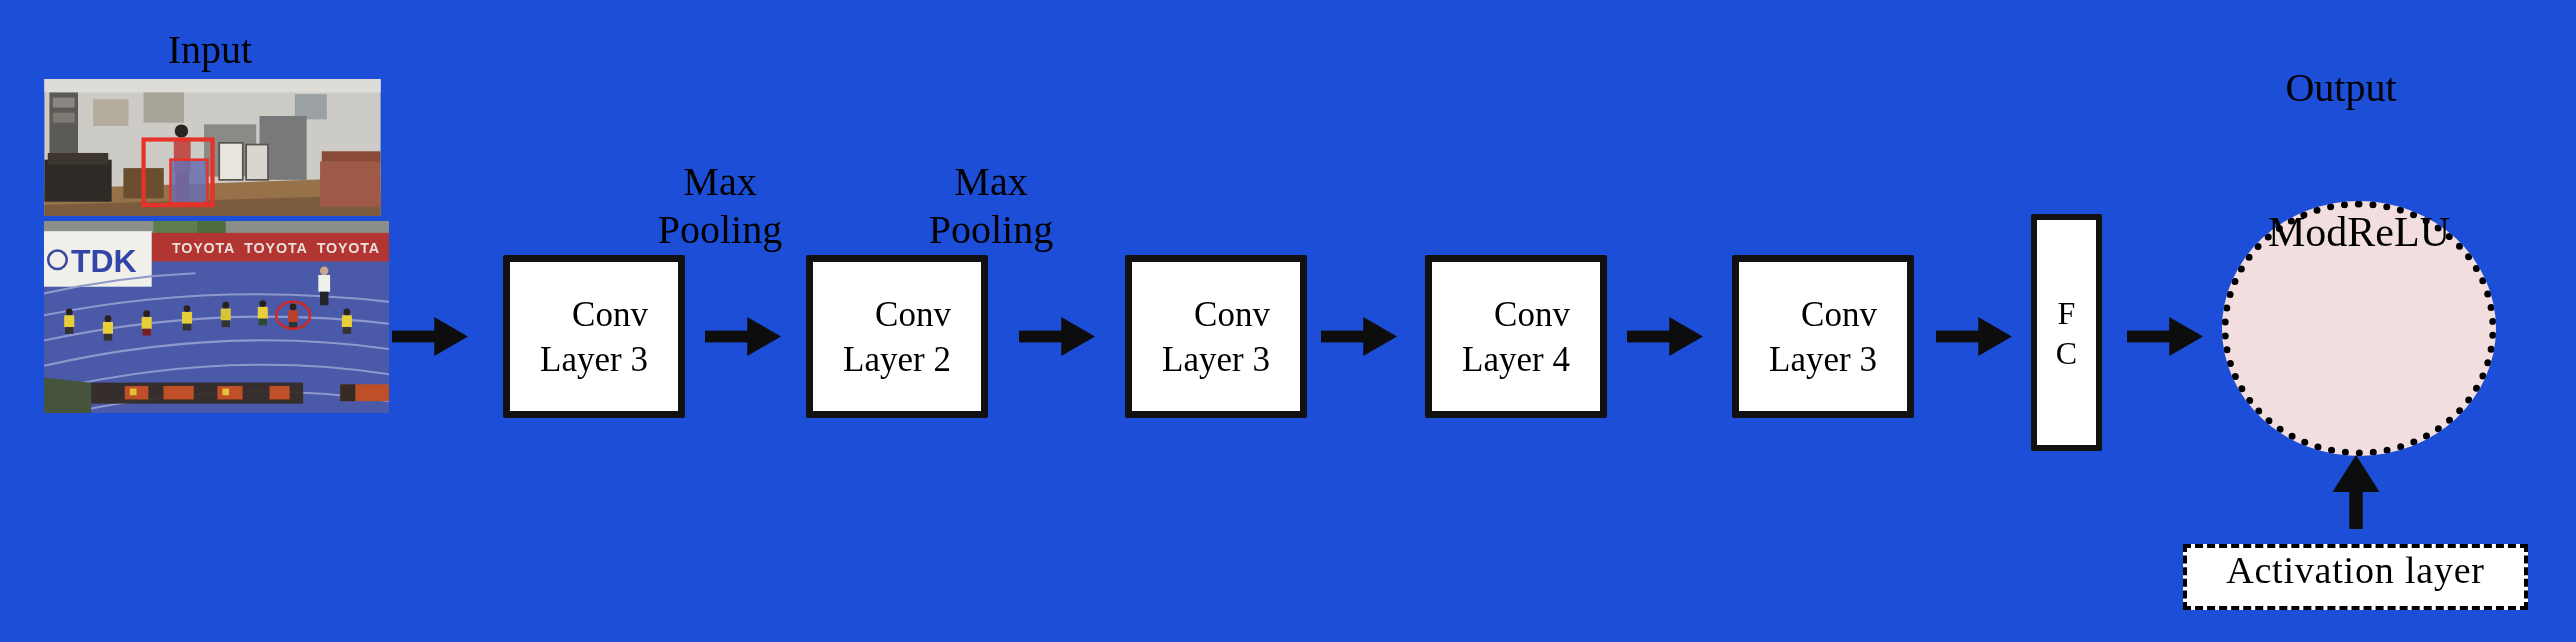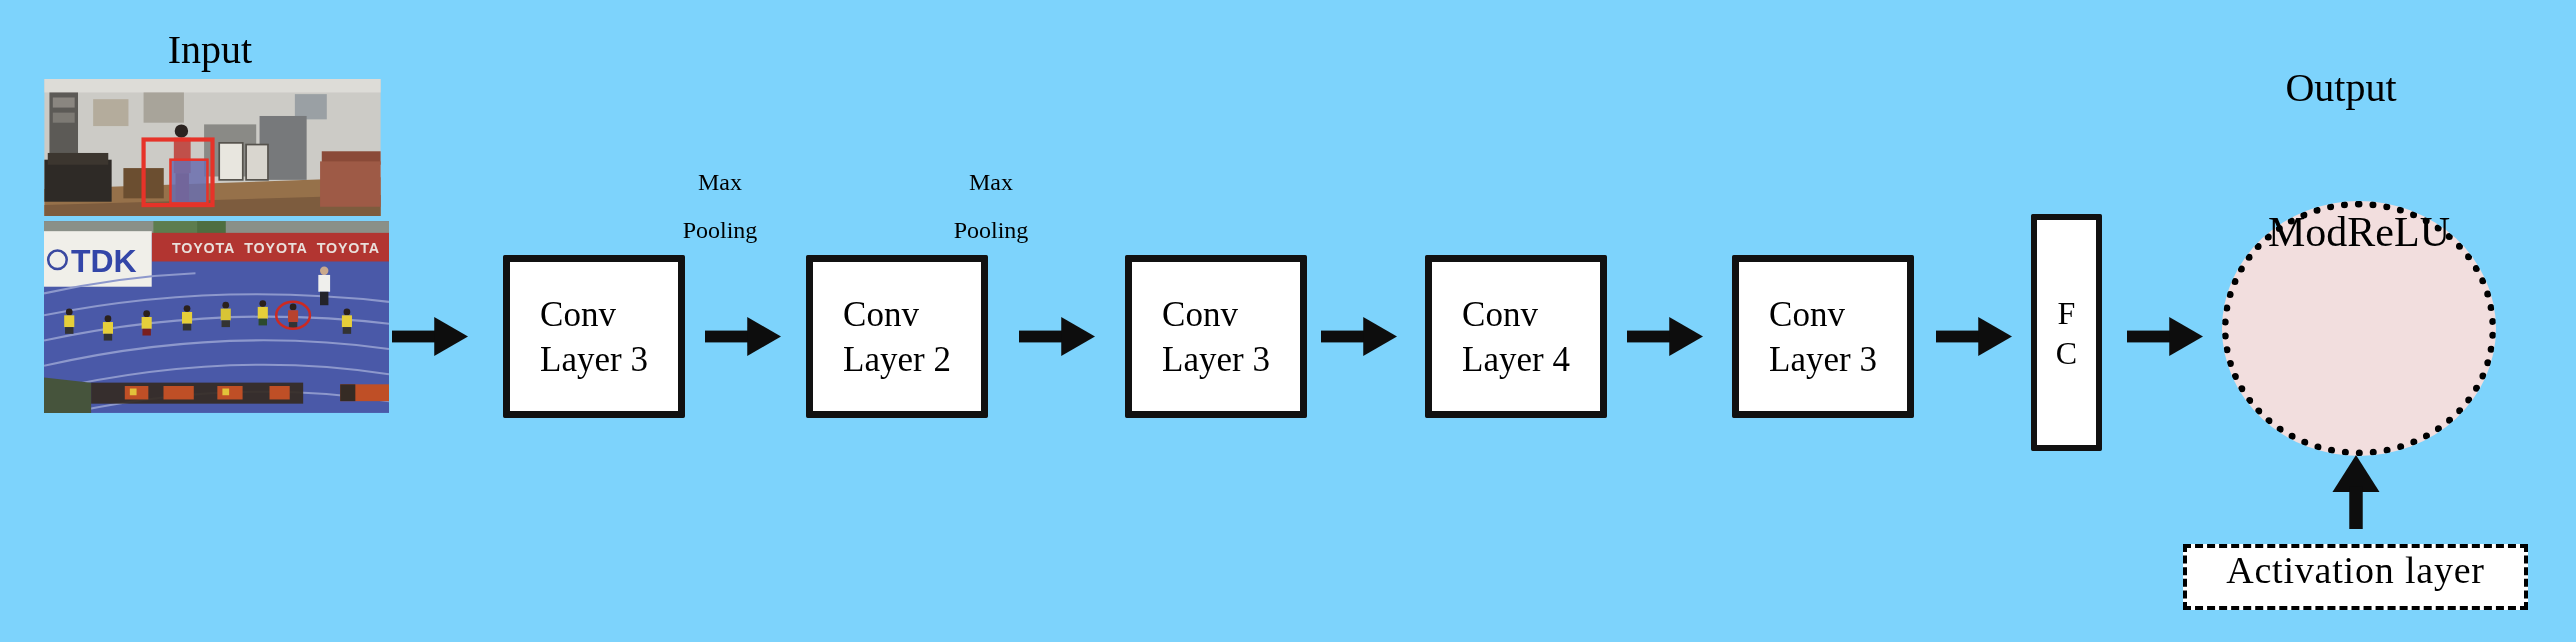--- a/index.html
+++ b/index.html
@@ -1,53 +1,53 @@
 <!DOCTYPE html>
 <html style="font-size:13.5px"><head>
 <meta charset="utf-8">
 <style>
   html,body{margin:0;padding:0;background:#ffffff;}
   #canvas{
     position:relative;
     width:2576px;height:643px;
-    background:#7dd3fc;
+    background:#1d4ed8;
     font-family:"Liberation Serif","DejaVu Serif",serif;
     color:#000;
     overflow:hidden;
   }
   .big-label{
     position:absolute;
     width:252px;
     text-align:center;
     font-size:40px;
     line-height:1.05;
     color:#000;
   }
   .pool-label{
     position:absolute;
     width:252px;
     top:158px;
     text-align:center;
-    font-size:24px;
+    font-size:40px;
     line-height:48px;
     color:#000;
   }
   .photo{position:absolute;display:block;}
   .box{
     position:absolute;
     top:255px;
     width:182px;height:163px;
     box-sizing:border-box;
     border:7.6px solid #111;
     background:#fff;
     display:flex;align-items:center;justify-content:center;
     border-radius:1.7px;
   }
   .box-text{
-    text-align:left;
+    text-align:right;
     font-size:35px;
     line-height:45px;
   }
   .fc-box{
     position:absolute;
     left:2031px;top:214px;
     width:71px;height:237px;
     box-sizing:border-box;
     border:6.7px solid #111;
     background:#fff;

